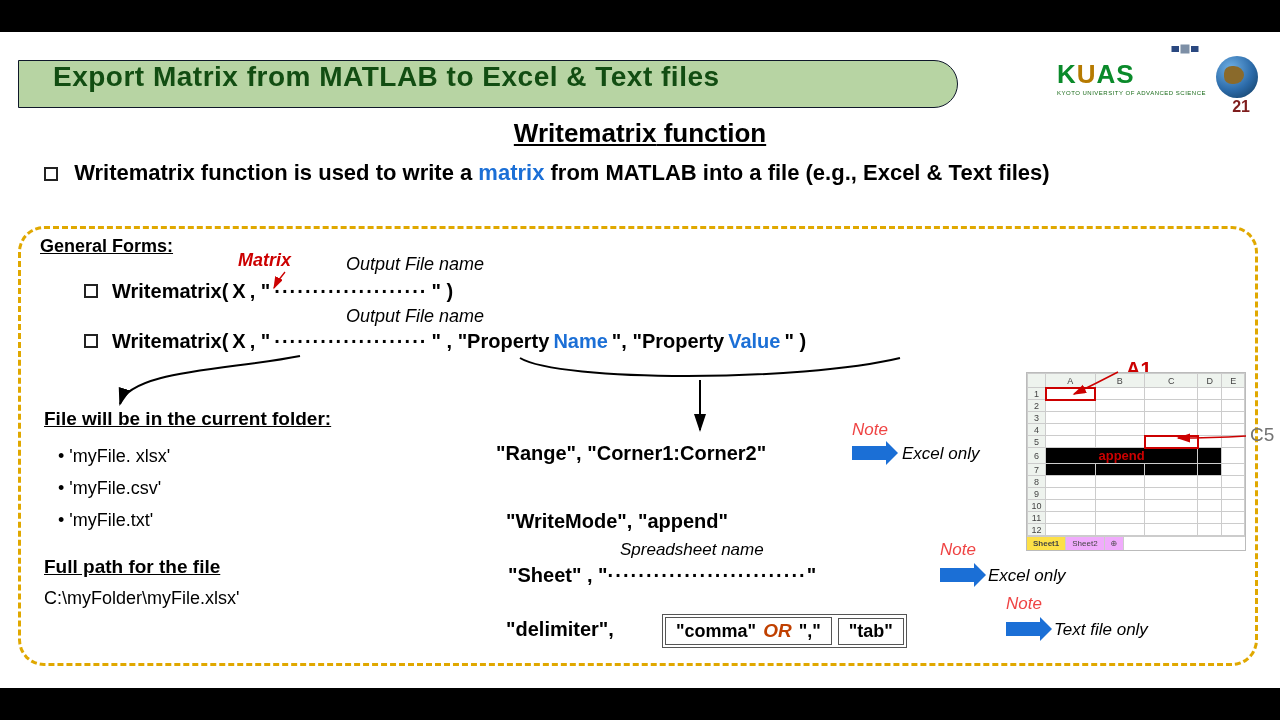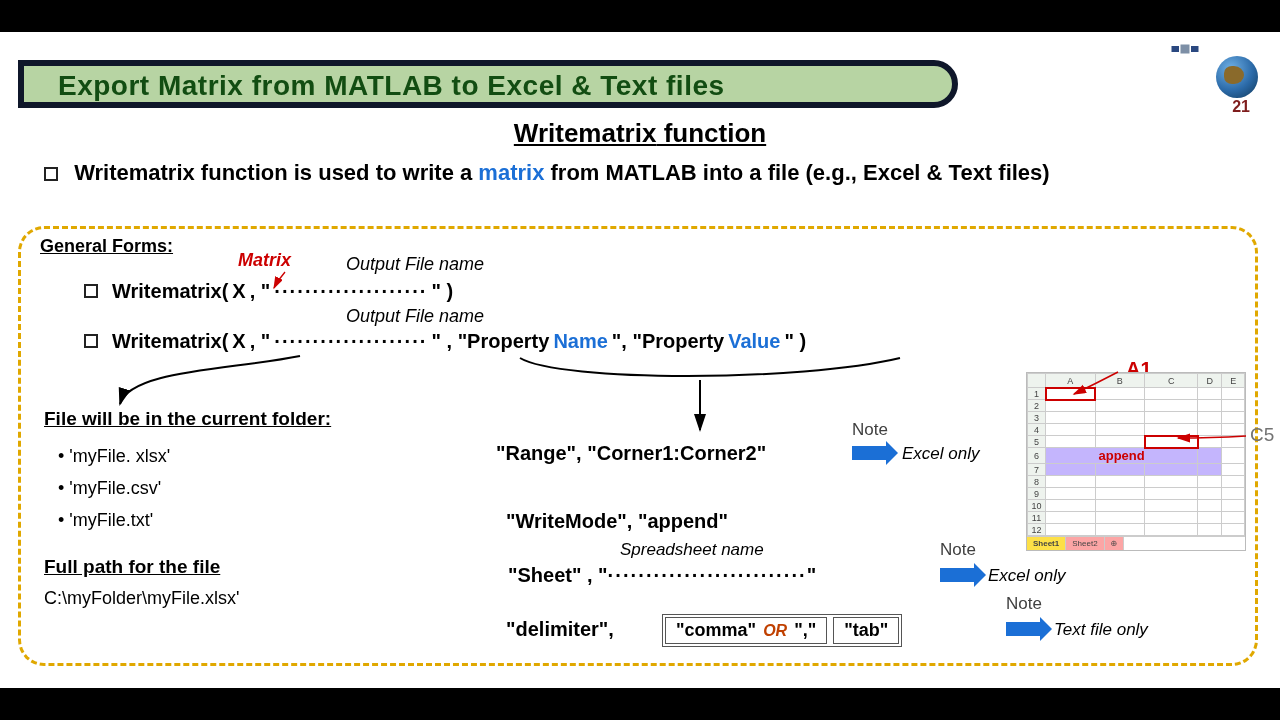--- a/index.html
+++ b/index.html
@@ -17,24 +17,24 @@
     height: 32px;
     background: #000;
   }
   .title-banner {
     position: absolute;
     top: 60px;
     left: 18px;
     width: 940px;
     height: 48px;
     background: #b7d4a3;
-    border: 6px solid #0f172a;
+    border: 1px solid #0f172a;
     border-radius: 0 24px 24px 0;
     display: flex;
-    align-items: flex-end;
+    align-items: flex-start;
     padding-left: 34px;
   }
   .title-banner span {
     font-size: 28px;
     font-weight: bold;
     color: #124d12;
     letter-spacing: .5px;
   }
   .logo-area {
     position: absolute;
@@ -204,21 +204,22 @@
   .prop {
     position: absolute;
     font-size: 20px;
     font-weight: bold;
   }
   .prop-range { top: 442px; left: 496px; }
   .prop-wm    { top: 510px; left: 506px; }
   .prop-sheet { top: 564px; left: 508px; }
   .prop-delim { top: 618px; left: 506px; }
   .note {
-    color: #404040;
+    font-style: italic;
+    color: #ef4444;
     font-size: 17px;
     font-weight: normal;
   }
   .arrow {
     display: inline-block;
     width: 34px; height: 14px;
     background: #1b6fd6;
     position: relative;
     vertical-align: middle;
     margin: 0 4px;
@@ -252,21 +253,21 @@
     font-size: 18px;
     font-weight: bold;
   }
   .delim-row {
     position: absolute;
     top: 614px; left: 662px;
     display: flex; align-items: center; gap: 6px;
     border: 1px solid #555;
     padding: 2px;
   }
-  .delim-row .or { color: #c04000; font-style: italic; font-size: 16px; padding: 0 2px; }
+  .delim-row .or { color: #c04000; font-style: italic; font-size: 19px; padding: 0 2px; }
   
   .excel {
     position: absolute;
     top: 372px;
     left: 1026px;
     width: 220px;
     border: 1px solid #bbb;
     background: #fff;
     font-size: 9px;
     color: #444;
@@ -275,27 +276,27 @@
   .excel th, .excel td {
     border: 1px solid #ccc;
     height: 12px;
     text-align: center;
     font-weight: normal;
   }
   .excel th { background: #eef3ee; height: 14px; }
   .excel .rowh { background: #eef3ee; width: 18px; }
   .excel .a1 { outline: 2px solid #c00; outline-offset: -1px; }
   .excel .c5 { outline: 2px solid #c00; outline-offset: -1px; }
-  .excel .append-area { background: #c4b5fd; text-align: center; }
+  .excel .append-area { background: #000000; text-align: center; }
   .excel .append-label { color: #c00; font-weight: bold; font-size: 13px; }
   .excel-tabs {
     display: flex; font-size: 8px;
     border-top: 1px solid #ccc;
   }
-  .excel-tabs div { padding: 2px 6px; border-right: 1px solid #ccc; background:#fca5a5;}
+  .excel-tabs div { padding: 2px 6px; border-right: 1px solid #ccc; background:#f0abfc;}
   .excel-tabs div:first-child { background:#fde047; font-weight:bold; }
   .a1-label { position:absolute; top:358px; left:1126px; color:#c00; font-weight:bold; font-size:20px; }
   .c5-label { position:absolute; top:424px; left:1250px; color:#737373; font-weight:normal; font-size:19px; }
   .bottombar {
     position: absolute;
     bottom: 0; left: 0; right: 0;
     height: 32px;
     background: #000;
   }
   
@@ -309,20 +310,26 @@
 </head>
 <body>
 
 <div class="topbar"></div>
 
 <div class="title-banner">
   <span>Export Matrix from MATLAB to Excel &amp; Text files</span>
 </div>
 
 <div class="logo-area">
+  <div>
+    <div class="kuas">
+      <span class="k">K</span><span class="u">U</span><span class="k">A</span><span class="k">S</span>
+    </div>
+    <div class="kuas-sub">KYOTO UNIVERSITY OF ADVANCED SCIENCE</div>
+  </div>
   <div class="globe-icon"></div>
 </div>
 <svg class="satellite-icon" viewBox="0 0 40 24">
   <rect x="2" y="8" width="10" height="8" fill="#2a4880"></rect>
   <rect x="28" y="8" width="10" height="8" fill="#2a4880"></rect>
   <rect x="14" y="6" width="12" height="12" fill="#7d8fa6"></rect>
 </svg>
 <div class="page-num">21</div>
 
 <div class="subtitle">

